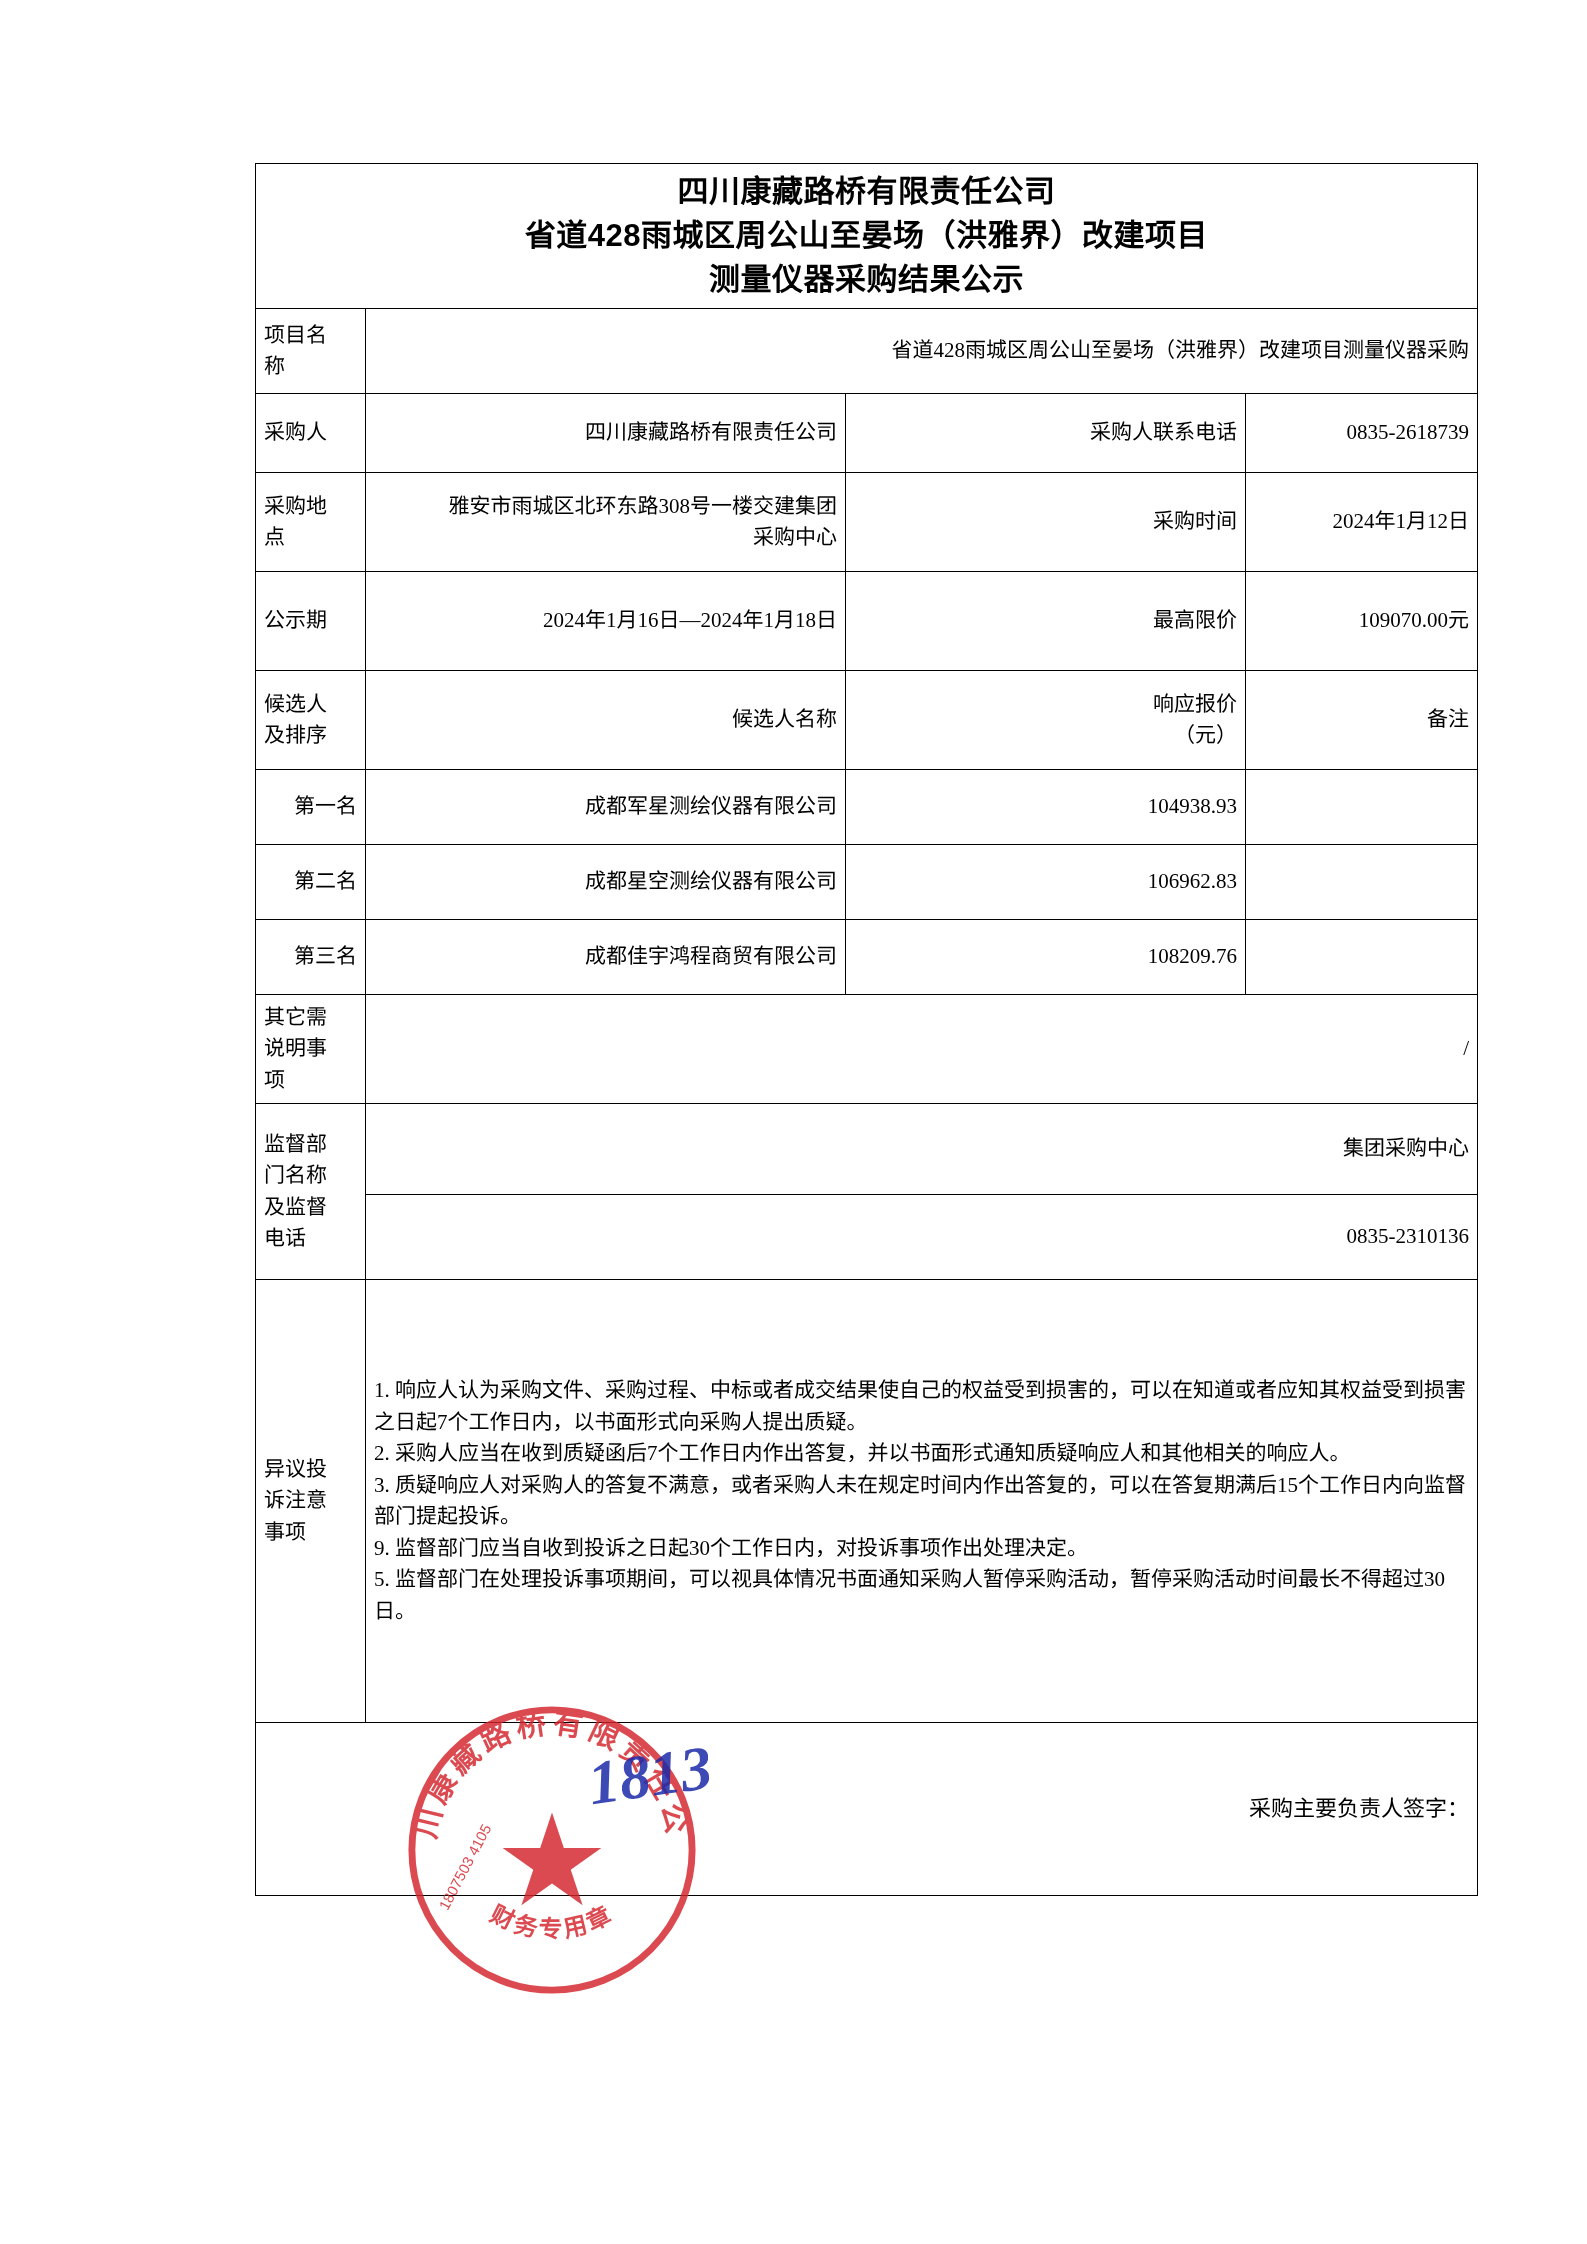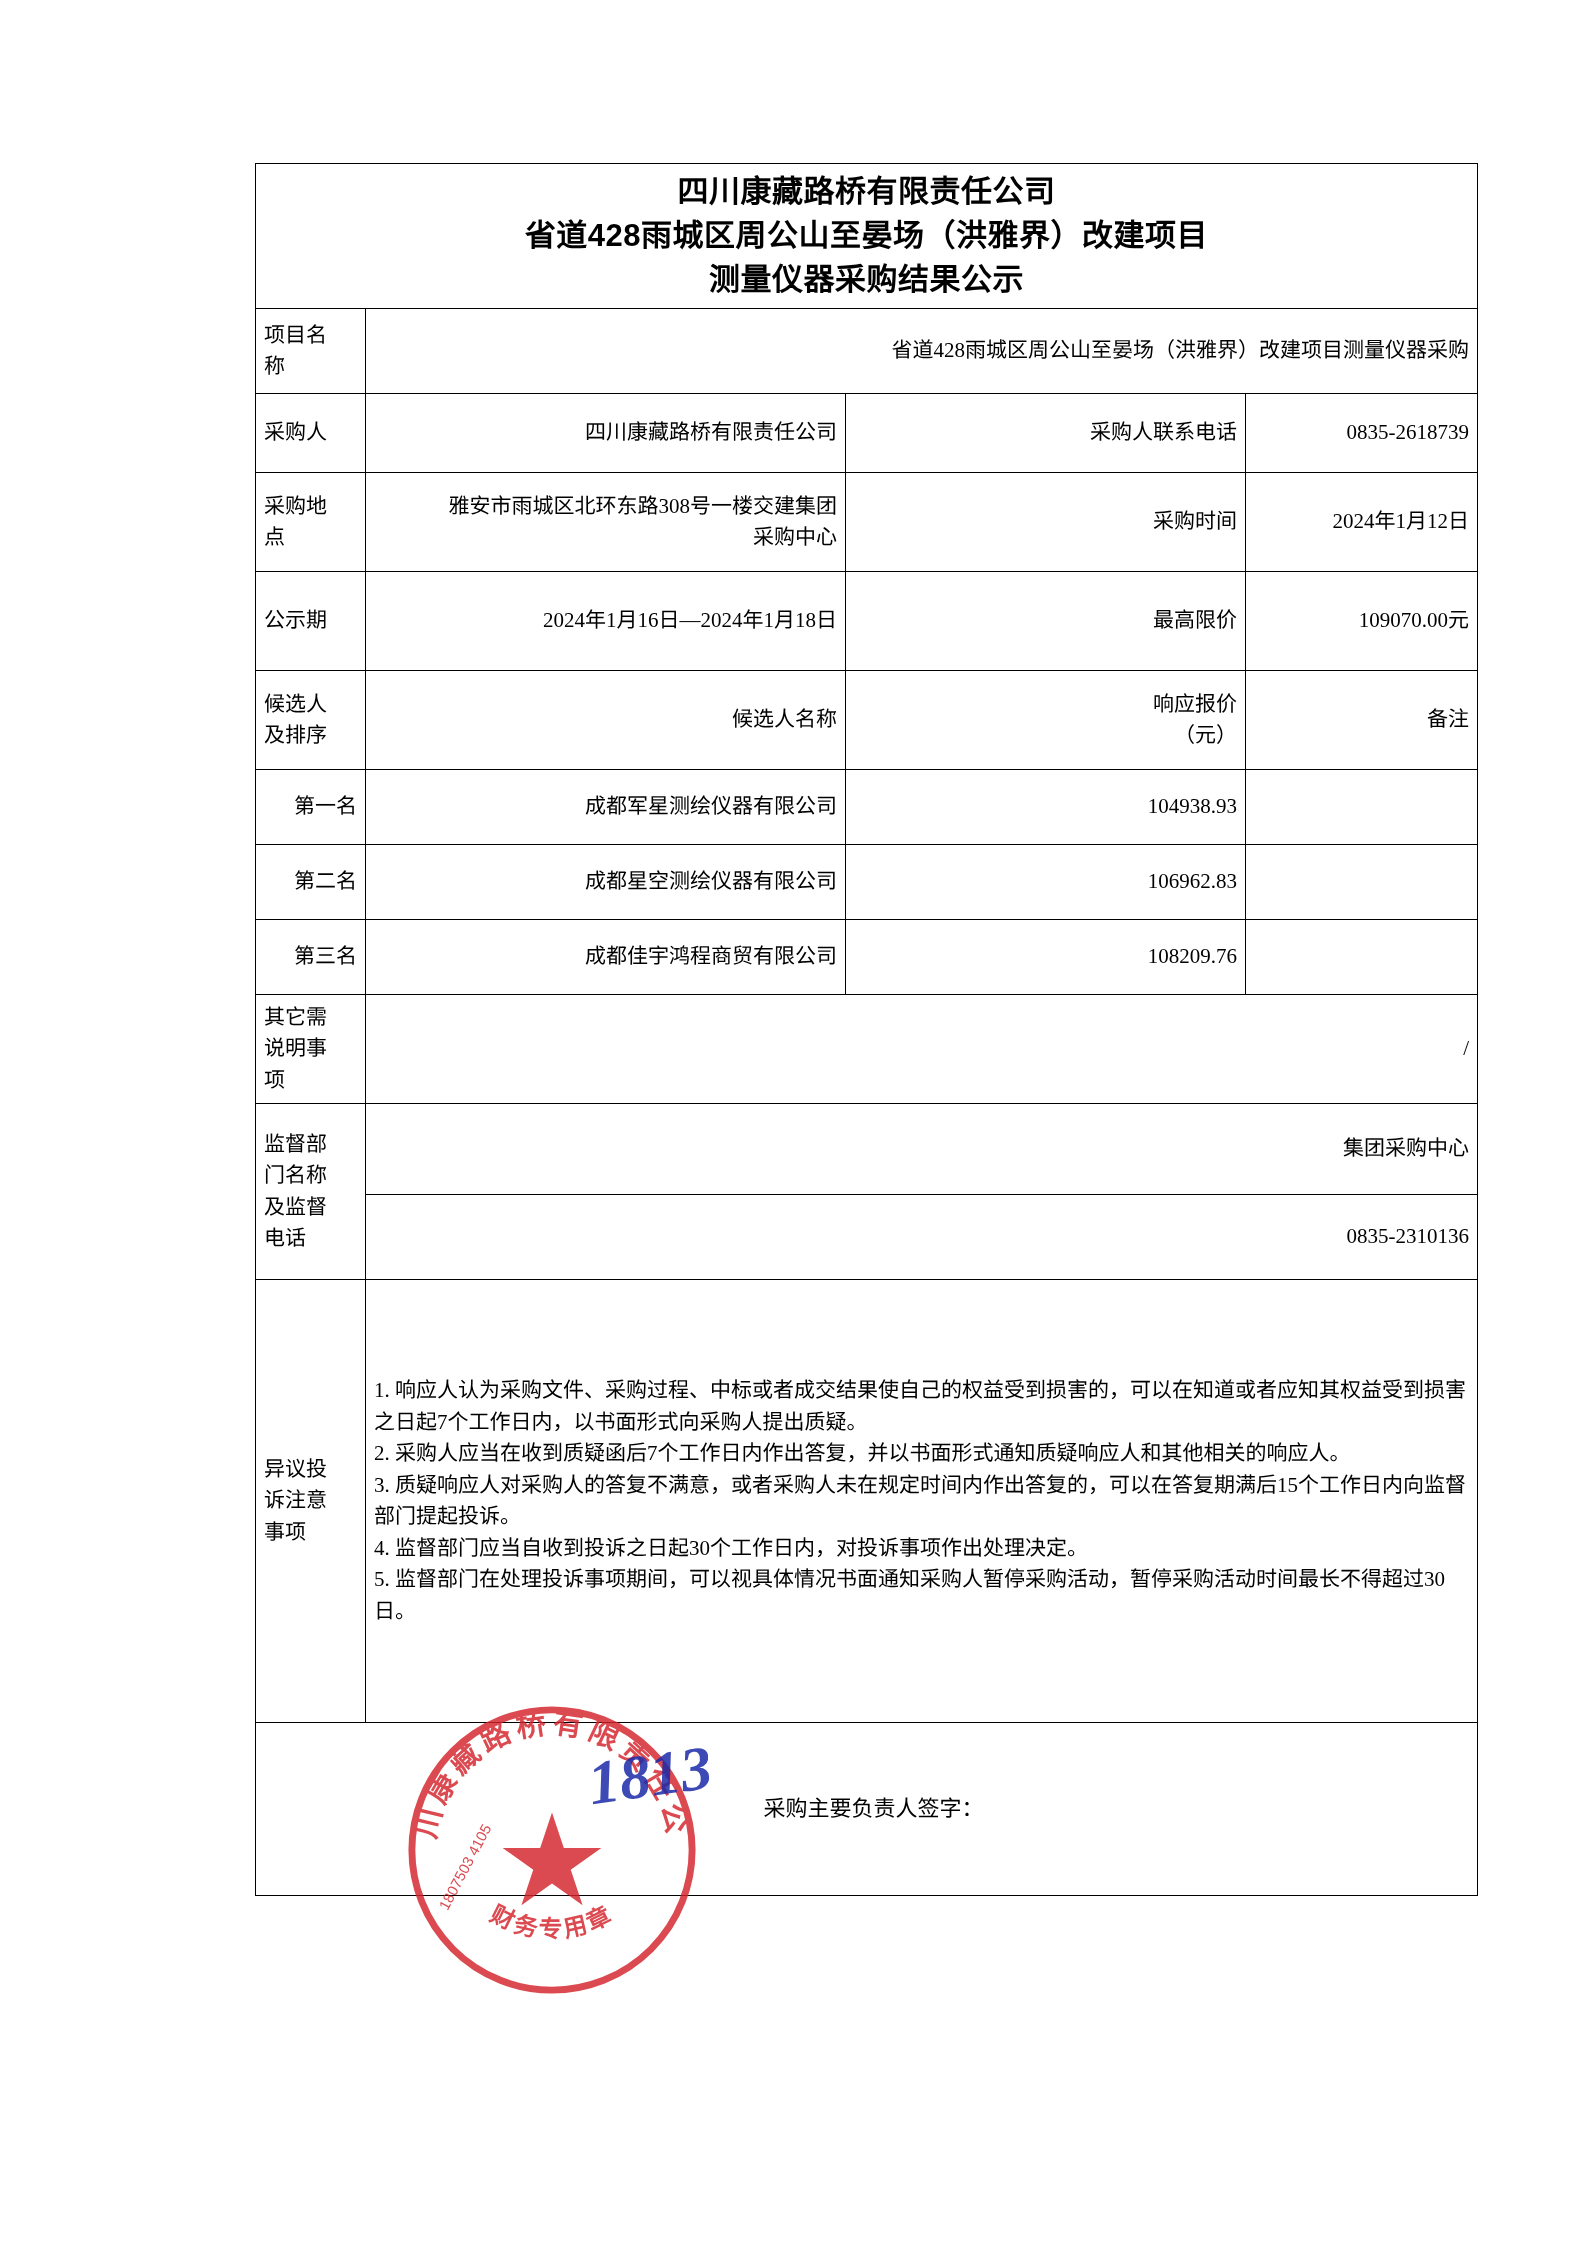--- a/index.html
+++ b/index.html
@@ -71,21 +71,21 @@
     padding: 14px 18px 14px 16px;
     font-size: 20.5px;
     line-height: 1.62;
   }
   .notes-cell p {
     margin: 0;
     text-indent: 0;
   }
   .sign-cell {
     padding: 40px 0 46px 0;
-    text-align: center;
+    text-align: right;
   }
   .sign-text {
     padding-left: 14px;
     font-size: 22px;
   }
   
   .stamp {
     position: absolute;
     left: 404px;
     top: 1702px;
@@ -207,21 +207,21 @@
       </tr>
 
       <tr>
         <td class="label-cell two-line" style="height:430px">异议投
 诉注意
 事项</td>
         <td colspan="4" class="notes-cell">
           <p>1. 响应人认为采购文件、采购过程、中标或者成交结果使自己的权益受到损害的，可以在知道或者应知其权益受到损害之日起7个工作日内，以书面形式向采购人提出质疑。</p>
           <p>2. 采购人应当在收到质疑函后7个工作日内作出答复，并以书面形式通知质疑响应人和其他相关的响应人。</p>
           <p>3. 质疑响应人对采购人的答复不满意，或者采购人未在规定时间内作出答复的，可以在答复期满后15个工作日内向监督部门提起投诉。</p>
-          <p>4. 监督部门应当自收到投诉之日起30个工作日内，对投诉事项作出处理决定。</p>
+          <p>9. 监督部门应当自收到投诉之日起30个工作日内，对投诉事项作出处理决定。</p>
           <p>5. 监督部门在处理投诉事项期间，可以视具体情况书面通知采购人暂停采购活动，暂停采购活动时间最长不得超过30日。</p>
         </td>
       </tr>
 
       <tr>
         <td colspan="5" class="sign-cell" style="height:160px">
           <span class="sign-text">采购主要负责人签字：</span>
         </td>
       </tr>
     </tbody>

